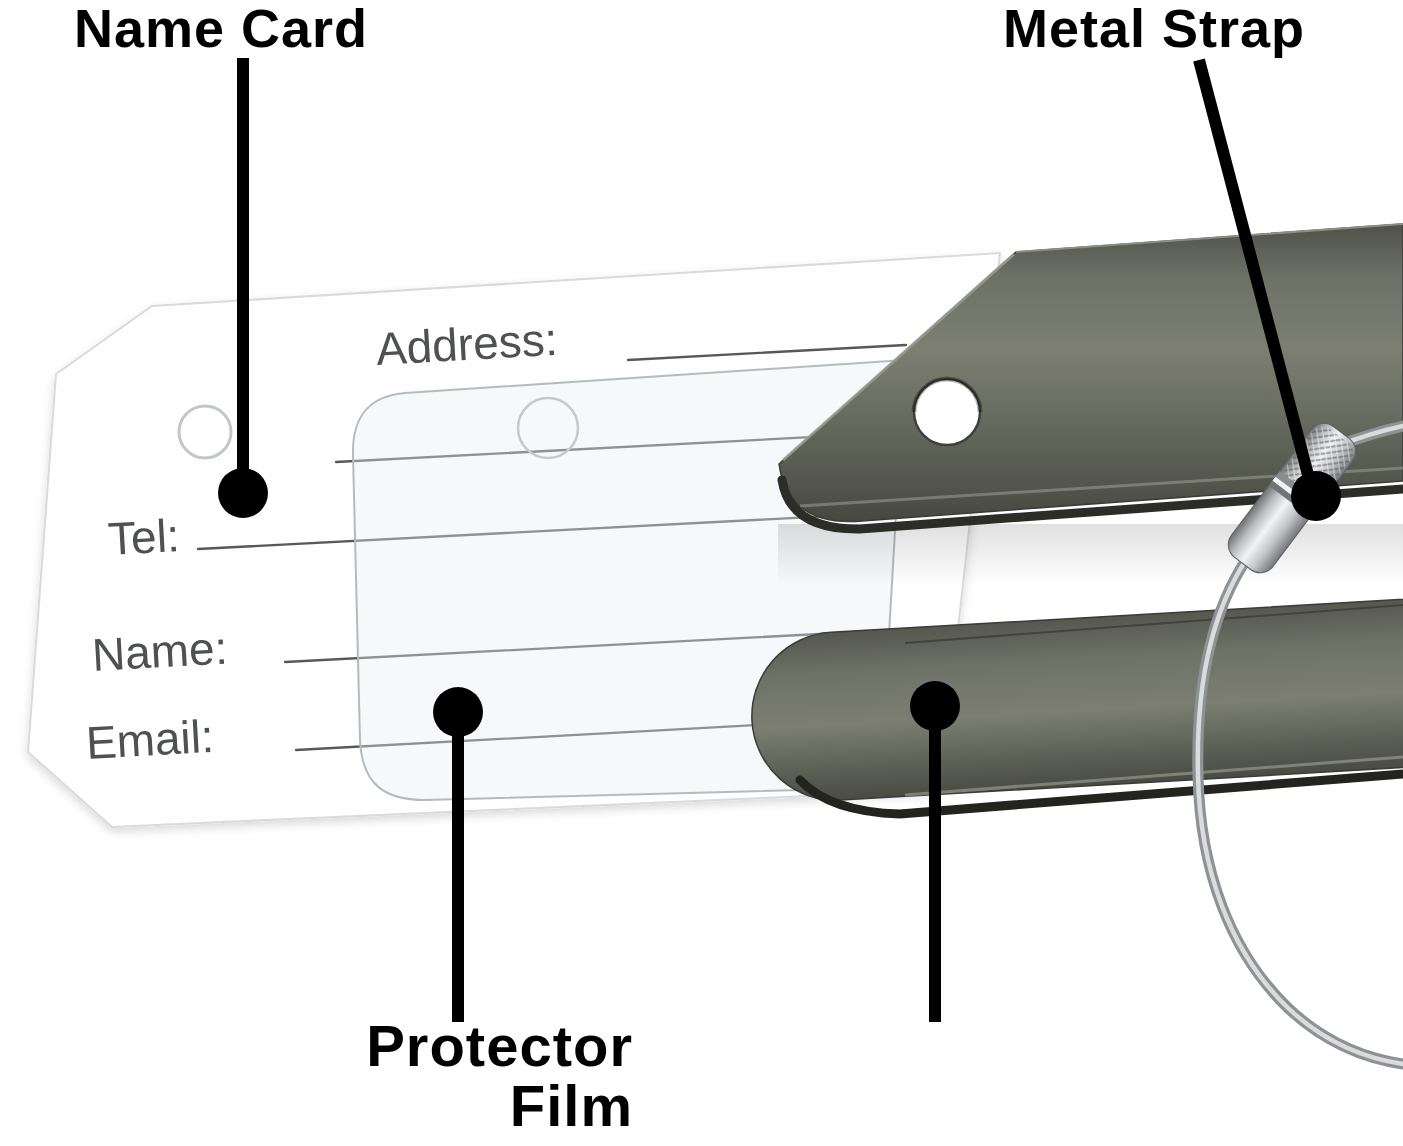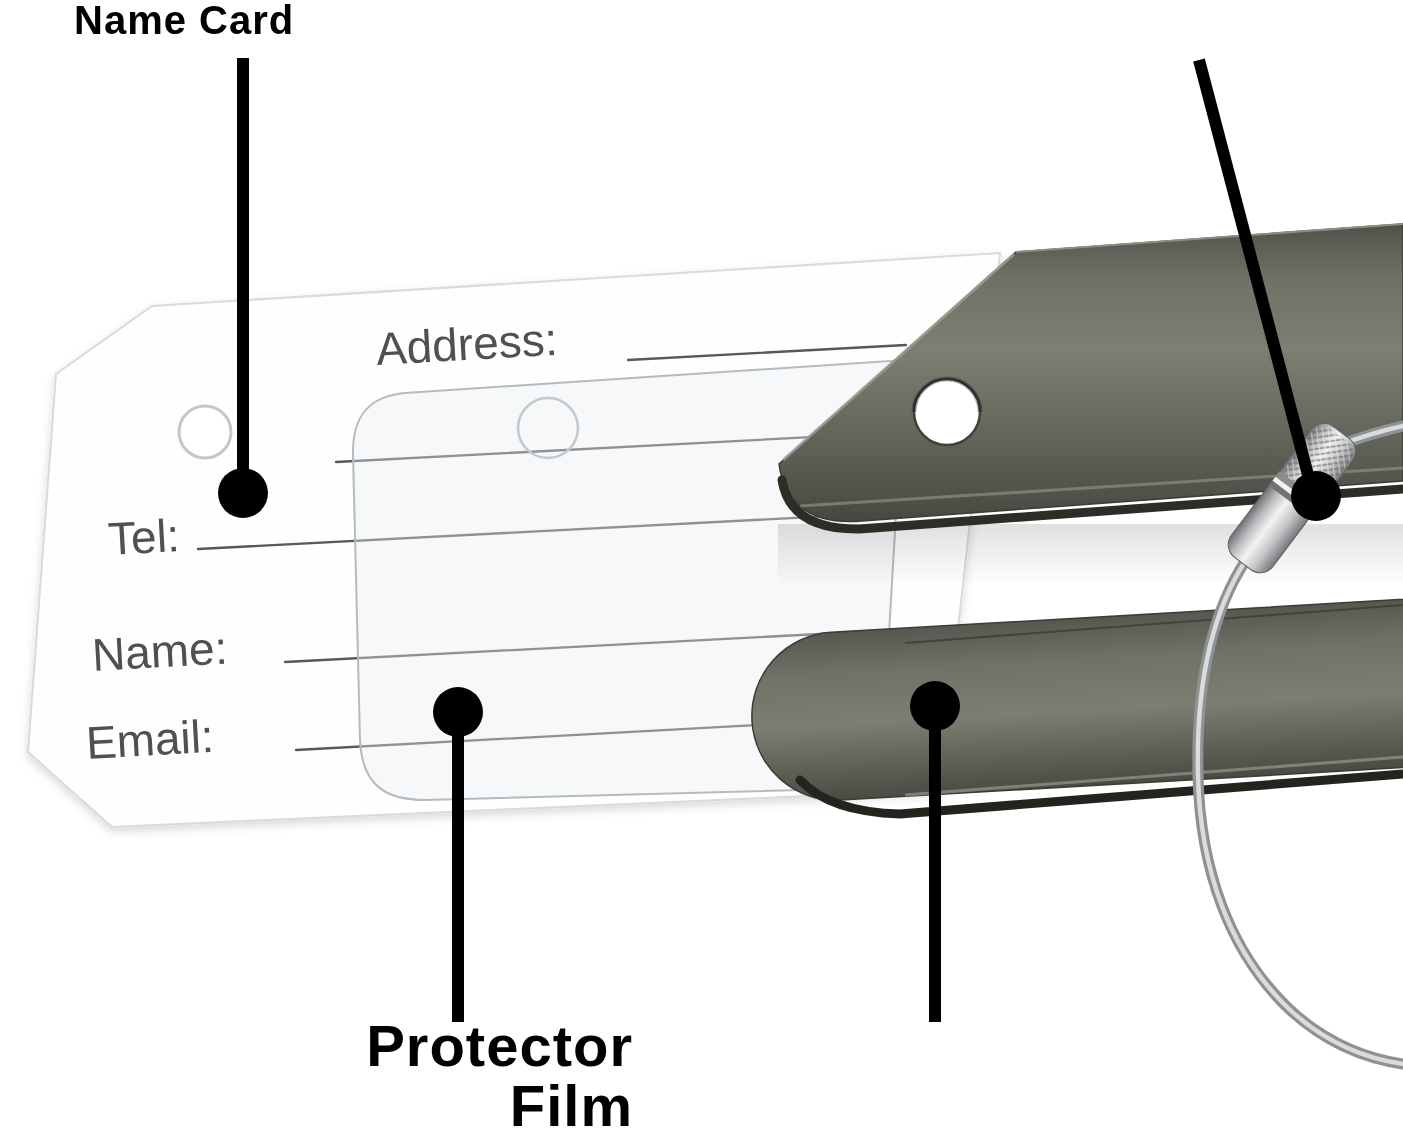--- a/index.html
+++ b/index.html
@@ -5,21 +5,21 @@
   html,body{margin:0;padding:0;background:#ffffff;}
   .stage{
     position:relative;width:1403px;height:1146px;overflow:hidden;
     background:#ffffff;font-family:"Liberation Sans",sans-serif;
   }
   svg.scene{position:absolute;left:0;top:0;}
   .lbl{
     position:absolute;font-family:"Liberation Sans",sans-serif;
     font-weight:900;color:#000;line-height:1.04;letter-spacing:1px;
   }
-  .lbl.big{font-size:40px;}
+  .lbl.big{font-size:54px;}
   .lbl.bottom{font-size:58px;text-align:right;}
   .fld{
     position:absolute;font-family:"Liberation Sans",sans-serif;
     color:#4e5052;font-weight:400;font-size:46px;
     transform:rotate(-3.2deg);transform-origin:0 50%;
     white-space:nowrap;
   }
 </style>
 </head>
 <body>
@@ -132,15 +132,16 @@
       <circle cx="935" cy="706" r="25" stroke="none"></circle>
     </g>
   </svg>
 
   <div class="fld" style="left:376px;top:322px;">Address:</div>
   <div class="fld" style="left:108px;top:512px;">Tel:</div>
   <div class="fld" style="left:92px;top:628px;">Name:</div>
   <div class="fld" style="left:86px;top:716px;">Email:</div>
 
   <div class="lbl big" style="left:74px;top:0px;">Name Card</div>
+  <div class="lbl big" style="left:1003px;top:0px;">Metal Strap</div>
   <div class="lbl bottom" style="left:283px;top:1016px;width:350px;">Protector Film</div>
 
 </div>
 
 </body></html>

